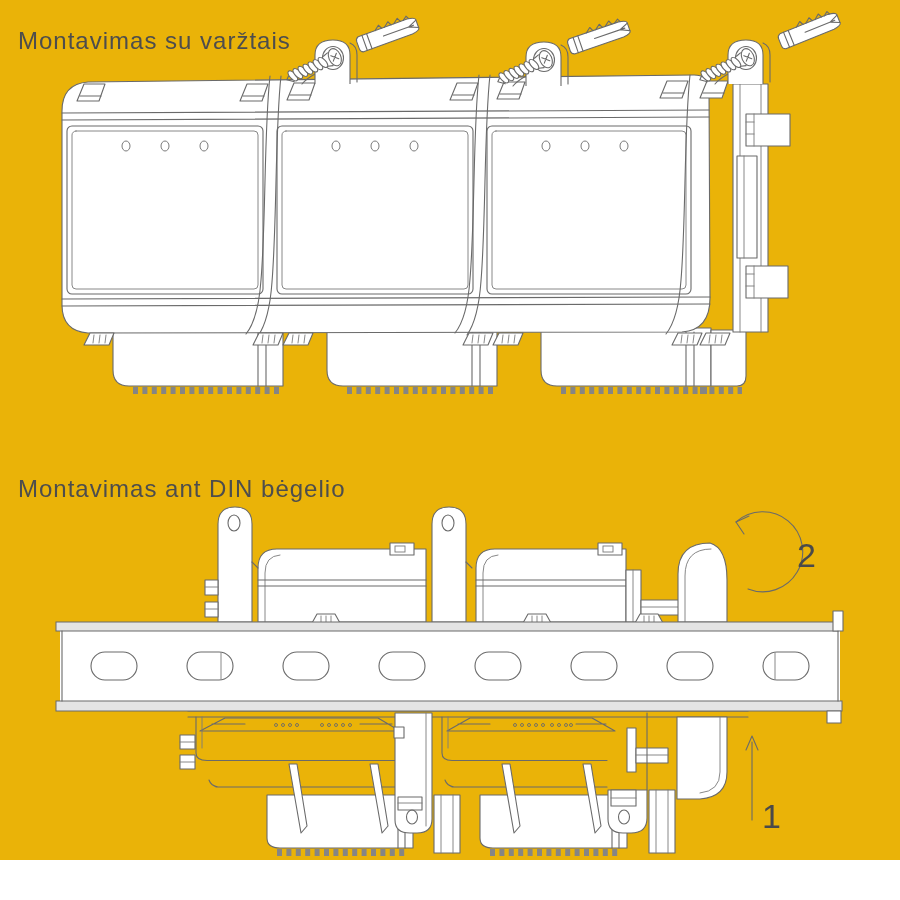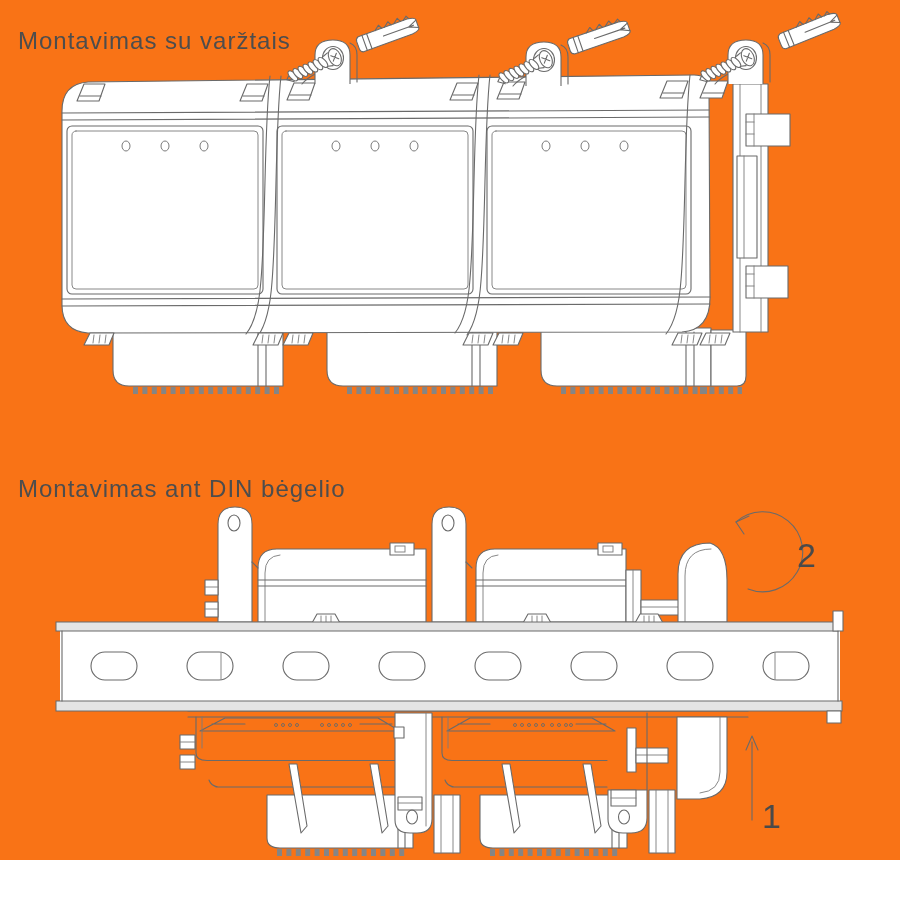--- a/index.html
+++ b/index.html
@@ -1,16 +1,16 @@
 <!DOCTYPE html>
 <html><head>
 <meta charset="utf-8">
 <style>
   html,body { margin:0; padding:0; background:#ffffff; }
-  .stage { position:relative; width:900px; height:860px; background:#f97316; overflow:hidden;
+  .stage { position:relative; width:900px; height:860px; background:#eab308; overflow:hidden;
            font-family:"Liberation Sans", sans-serif; }
   svg text { font-family:"Liberation Sans", sans-serif; }
   .title { font-size:24px; fill:#4d4d4d; letter-spacing:1px; }
   .steplabel { font-size:34px; fill:#4a4a4a; }
   .ln  { fill:none; stroke:#6a6a6a; stroke-width:1.1; stroke-linecap:round; stroke-linejoin:round; }
   .lt  { fill:none; stroke:#7a7a7a; stroke-width:0.9; stroke-linecap:round; }
   .fw  { fill:#ffffff; stroke:#6a6a6a; stroke-width:1.1; stroke-linejoin:round; }
   .mask{ fill:#ffffff; stroke:none; }
   .teeth { fill:none; stroke:#858585; stroke-width:7; stroke-dasharray:5 4.4; }
   .strip { fill:#e4e4e4; stroke:#6a6a6a; stroke-width:1; }

